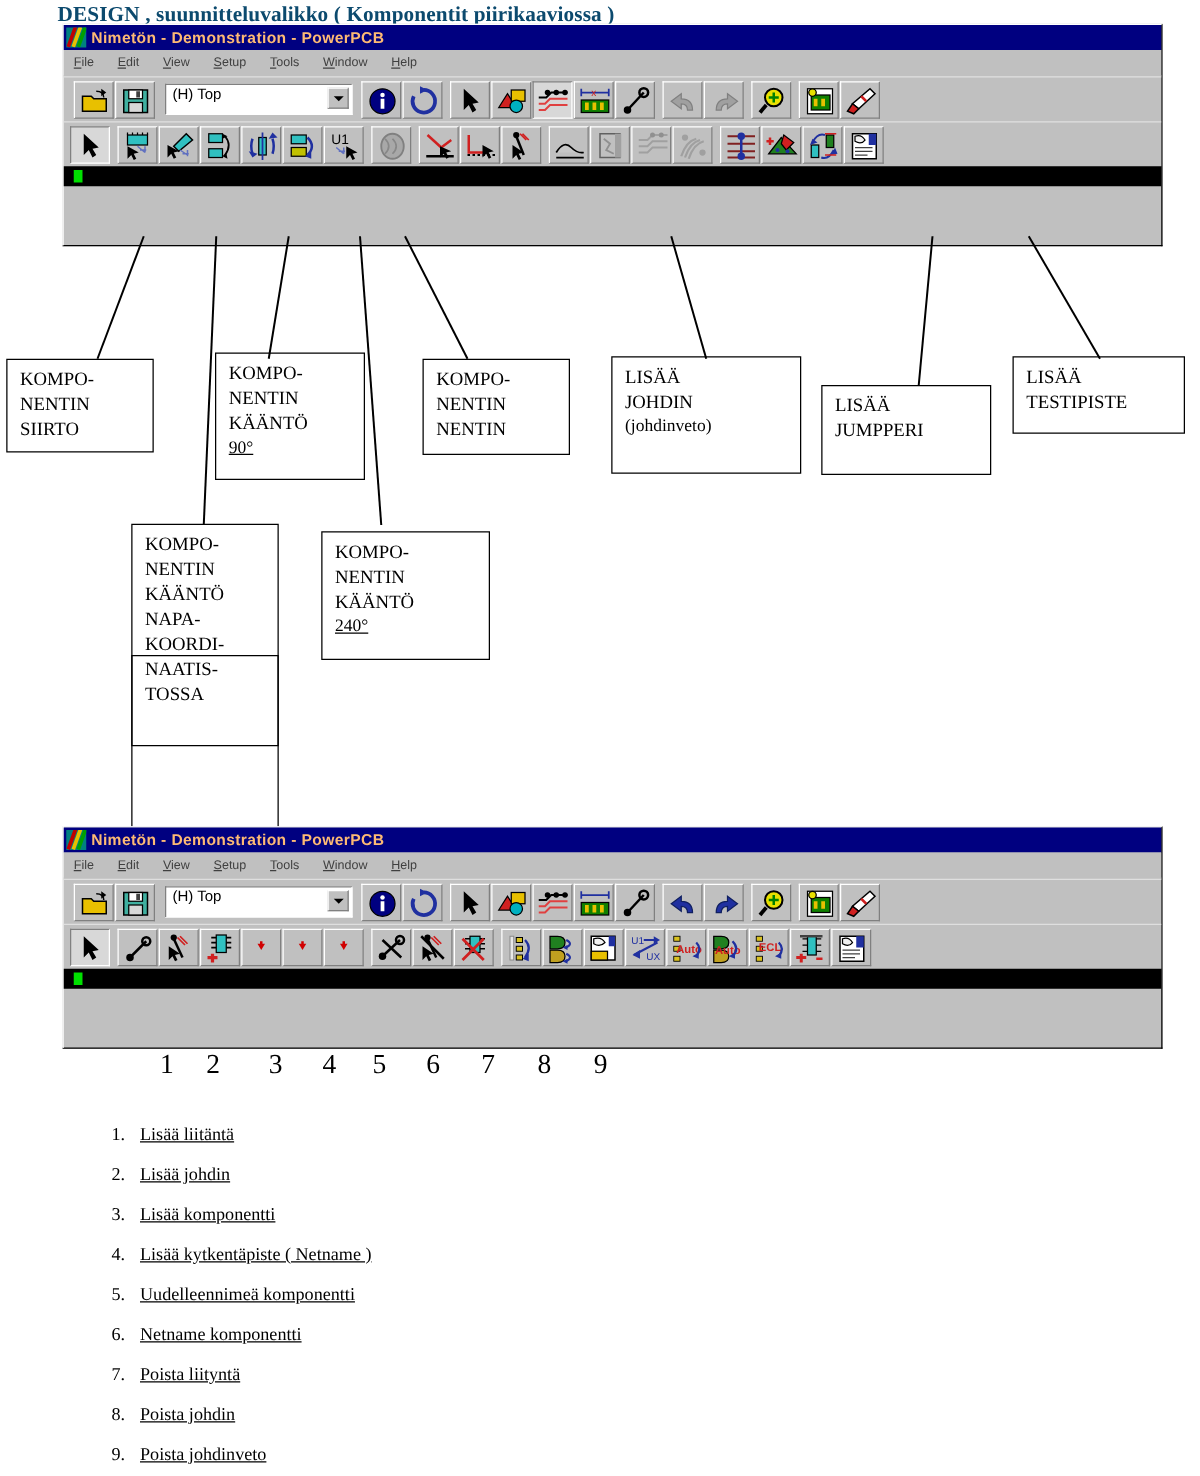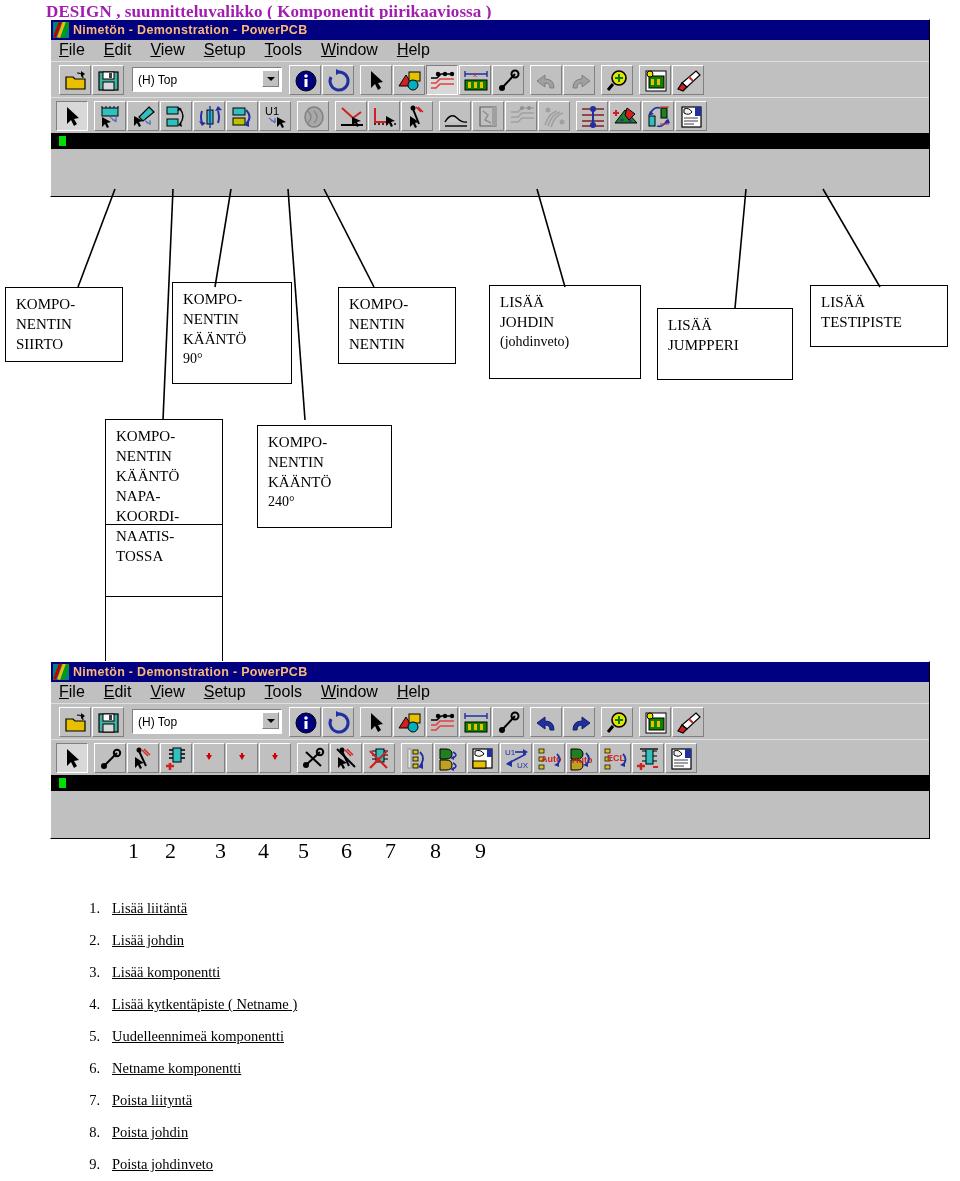--- a/index.html
+++ b/index.html
@@ -16,21 +16,21 @@
     background: #fff;
   }
 
   
   .doc-title {
     position: absolute;
     left: 46px; top: 2px;
     font-family: "Liberation Serif", serif;
     font-weight: bold;
     font-size: 17px;
-    color: #a21caf;
+    color: #0c4a6e;
     letter-spacing: 0.1px;
     white-space: nowrap;
   }
   .eco-title {
     position: absolute;
     left: 48px; top: 639px;
     font-family: "Liberation Serif", serif;
     font-weight: bold;
     font-size: 15px;
     color: #000;
@@ -81,22 +81,22 @@
   .menubar {
     height: 21px;
     display: flex;
     align-items: center;
     padding-left: 8px;
     background: #c0c0c0;
     border-bottom: 1px solid #c0c0c0;
   }
   .menubar span {
     font-family: "Liberation Sans", sans-serif;
-    font-size: 16px;
-    color: #000000;
+    font-size: 10px;
+    color: #404040;
     margin-right: 19px;
     white-space: nowrap;
   }
   .menubar span u { text-decoration: underline; }
 
   .tbrow {
     height: 36px;
     display: flex;
     align-items: center;
     padding: 2px 3px;
@@ -156,21 +156,21 @@
 
   .combo {
     width: 150px; height: 25px;
     flex: 0 0 auto;
     background: #ffffff;
     border-top: 1px solid #808080;
     border-left: 1px solid #808080;
     border-right: 1px solid #ffffff;
     border-bottom: 1px solid #ffffff;
     display: flex;
-    align-items: center;
+    align-items: flex-start;
     margin: 0 2px;
     position: relative;
   }
   .combo .cval {
     font-family: "Liberation Sans", sans-serif;
     font-size: 12px;
     color: #000;
     padding-left: 5px;
     white-space: nowrap;
   }
@@ -218,21 +218,21 @@
   .cbox {
     position: absolute;
     border: 1.5px solid #000;
     background: transparent;
     padding: 6px 8px 4px 10px;
     font-family: "Liberation Serif", serif;
     font-size: 15px;
     line-height: 20px;
     color: #000;
   }
-  .cbox .deg { font-size: 14px; }
+  .cbox .deg { font-size: 14px; text-decoration: underline; }
 
   
   .numrow {
     position: absolute;
     font-family: "Liberation Serif", serif;
     font-size: 22px;
     color: #000;
   }
   .numrow span { position: absolute; }
 

